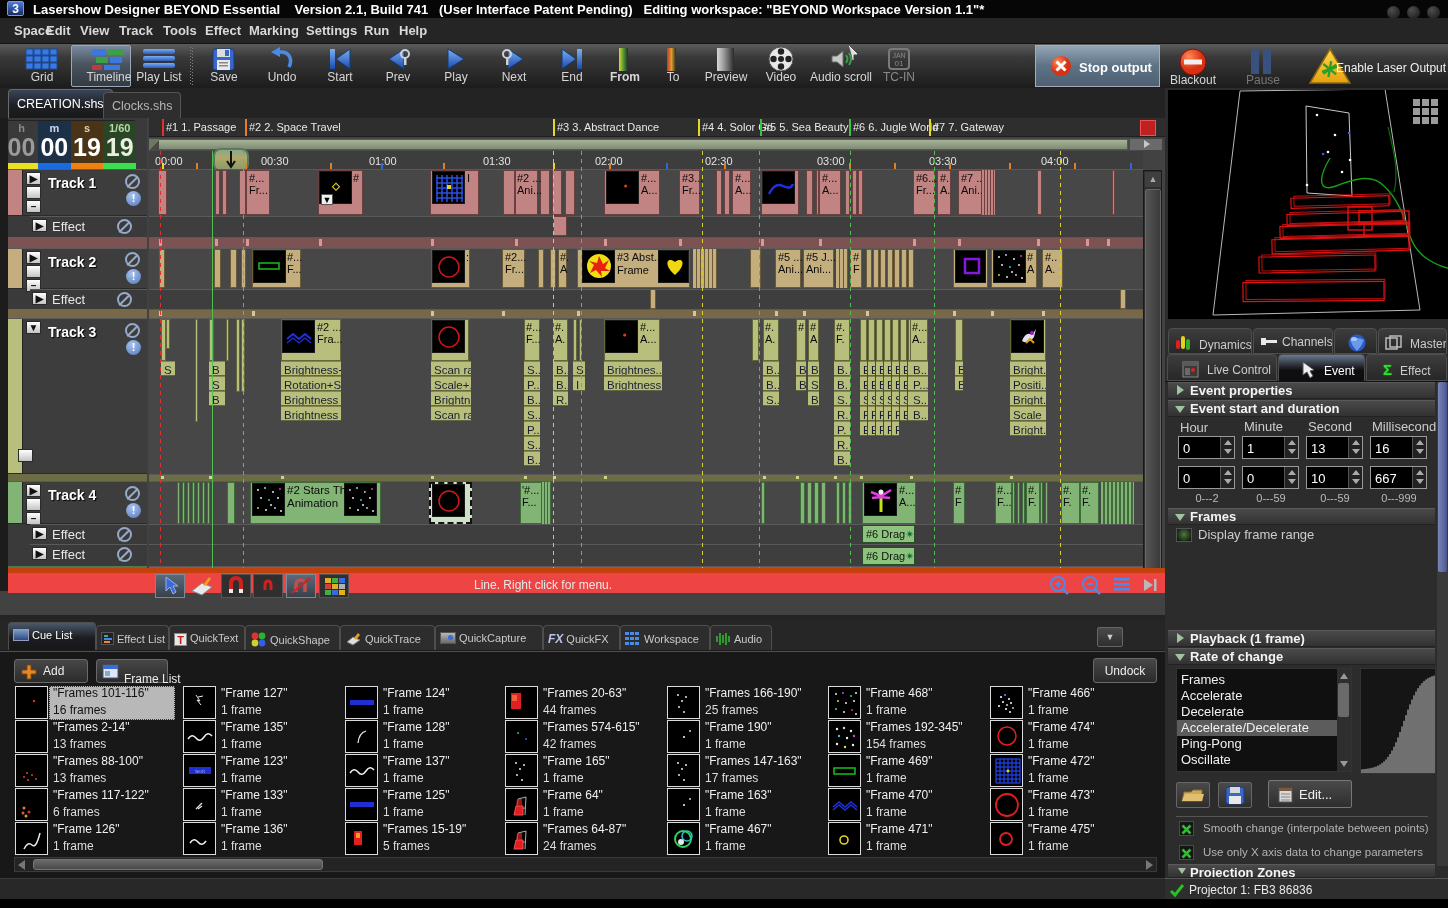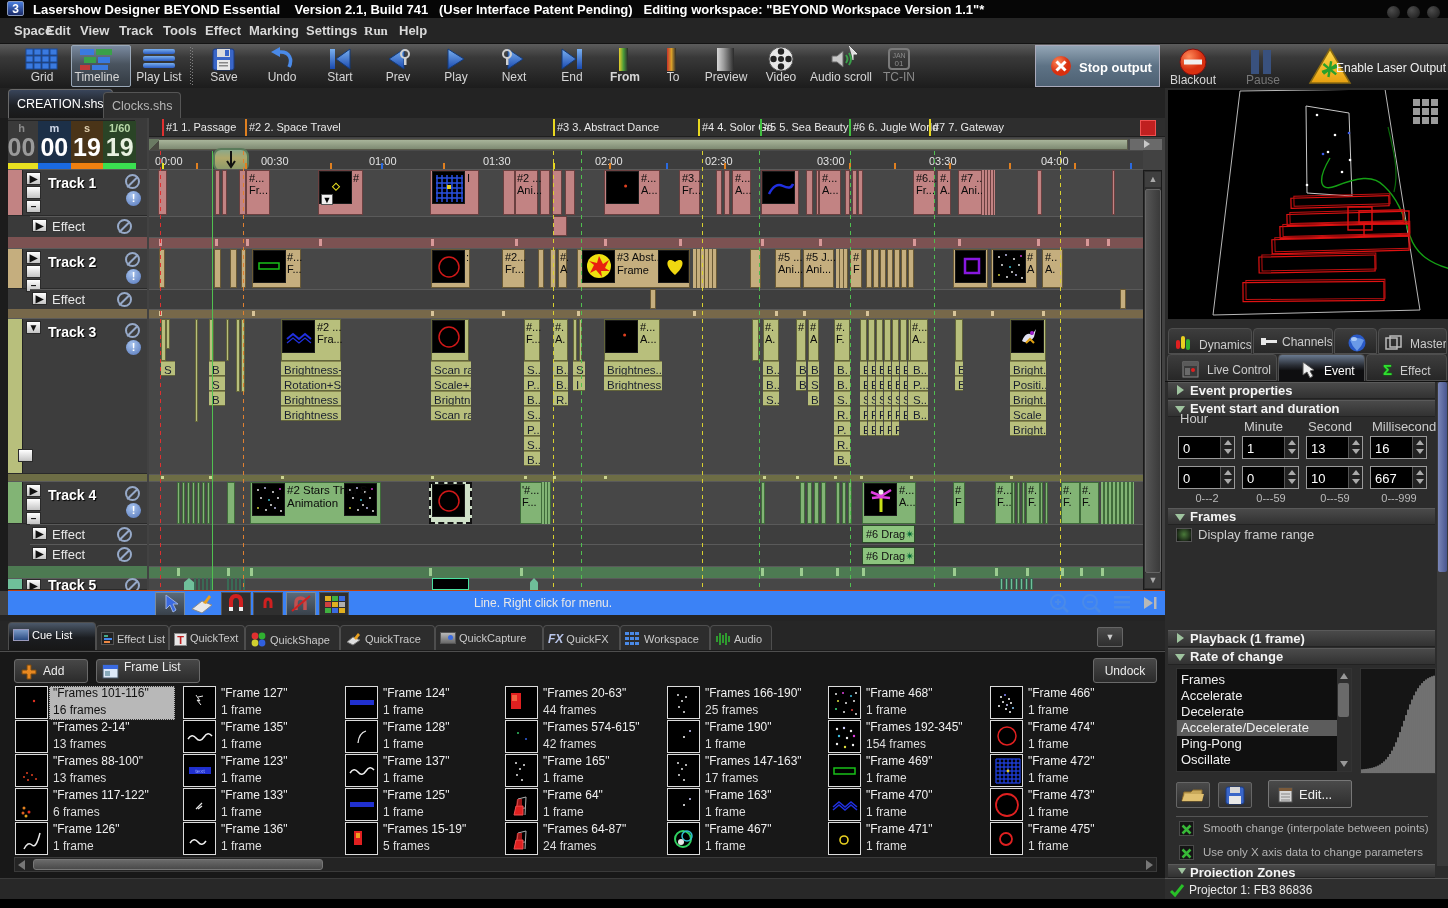--- a/index.html
+++ b/index.html
@@ -81,21 +81,21 @@
 </div>
 <div class="abs" id="menubar">
 <span class="menuitem" style="left:14px;">Space</span>
 <span class="menuitem" style="left:46px;">Edit</span>
 <span class="menuitem" style="left:80px;">View</span>
 <span class="menuitem" style="left:119px;">Track</span>
 <span class="menuitem" style="left:163px;">Tools</span>
 <span class="menuitem" style="left:205px;">Effect</span>
 <span class="menuitem" style="left:249px;">Marking</span>
 <span class="menuitem" style="left:306px;">Settings</span>
-<span class="menuitem" style="left:364px;font-family:Liberation Serif, serif;">Run</span>
+<span class="menuitem" style="left:364px;">Run</span>
 <span class="menuitem" style="left:399px;">Help</span>
 </div>
 <div class="abs" id="toolbar">
 <div class="abs" style="left:71px;top:1px;width:60px;height:42px;background:linear-gradient(#7a8aa0,#4a545f 45%,#333a42);border:1px solid #9aa8b8;border-radius:2px;"></div>
 <div class="tbtn" style="left:18px;width:48px;">
         <svg class="abs" style="left:50%;transform:translateX(-50%);top:1px" width="36" height="24">
           <g fill="#3a7ae0" stroke="#1a4a9a" stroke-width="1">
             <rect x="2" y="2" width="7" height="6"></rect>
             <rect x="10" y="2" width="7" height="6"></rect>
             <rect x="18" y="2" width="7" height="6"></rect>
@@ -105,21 +105,21 @@
             <rect x="18" y="9" width="7" height="6"></rect>
             <rect x="26" y="9" width="7" height="6"></rect>
             <rect x="2" y="16" width="7" height="6"></rect>
             <rect x="10" y="16" width="7" height="6"></rect>
             <rect x="18" y="16" width="7" height="6"></rect>
             <rect x="26" y="16" width="7" height="6"></rect>
           </g>
         </svg>
         <div class="lbl">Grid</div>
       </div>
-<div class="tbtn" style="left:68px;width:58px;">
+<div class="tbtn" style="left:80px;width:58px;">
         <svg class="abs" style="left:50%;transform:translateX(-50%);top:1px" width="36" height="24">
           <rect x="1" y="2" width="14" height="6" fill="#3a7ae0"></rect>
           <rect x="17" y="2" width="16" height="6" fill="#3aa04a"></rect>
           <rect x="5" y="10" width="12" height="6" fill="#3aa04a"></rect>
           <rect x="19" y="10" width="12" height="6" fill="#3a7ae0"></rect>
           <rect x="1" y="18" width="10" height="5" fill="#c03a3a"></rect>
           <rect x="13" y="18" width="16" height="5" fill="#3a7ae0"></rect>
         </svg>
         <div class="lbl">Timeline</div>
       </div>
@@ -1001,21 +1001,21 @@
 <div class="vline" style="left:610px;top:33px;height:439px;background:repeating-linear-gradient(#50c050 0 4px,transparent 4px 8px);"></div>
 <div class="vline" style="left:701px;top:33px;height:439px;background:repeating-linear-gradient(#50c050 0 4px,transparent 4px 8px);"></div>
 <div class="vline" style="left:785px;top:33px;height:439px;background:repeating-linear-gradient(#50c050 0 4px,transparent 4px 8px);"></div>
 <div class="vline" style="left:911px;top:33px;height:439px;background:repeating-linear-gradient(#d8d030 0 4px,transparent 4px 8px);"></div>
 </div>
 <div class="abs" style="left:1143px;top:52px;width:19px;height:420px;background:#2e2e2e;border:1px solid #1a1a1a;">
 <div class="abs" style="left:1px;top:1px;width:16px;height:15px;background:#3f3f3f;color:#aaa;font-size:9px;text-align:center;line-height:15px;">▲</div>
 <div class="abs" style="left:1px;top:18px;width:16px;height:384px;background:linear-gradient(90deg,#555,#3a3a3a);border:1px solid #666;border-radius:2px;"></div>
 <div class="abs" style="left:1px;bottom:1px;width:16px;height:15px;background:#3f3f3f;color:#aaa;font-size:9px;text-align:center;line-height:15px;">▼</div>
 </div>
-<div class="abs" style="left:8px;top:472px;width:1157px;height:25px;background:#3b82f6;border-top:1px solid #c2410c;">
+<div class="abs" style="left:8px;top:450px;width:1157px;height:25px;background:#ef4444;border-top:5px solid #c2410c;">
 <div class="tlbico press" style="left:147px;text-align:center;"><svg width="24" height="22">
             <path d="M8 2 L8 16 L12 12 L15 19 L18 17 L15 11 L20 11 Z" fill="#3a6ae0" stroke="#9ab0e0"></path>
           </svg></div>
 <div class="tlbico " style="left:179px;text-align:center;"><svg width="26" height="22">
             <path d="M3 16 L13 8 L23 12 L13 20 Z" fill="#e8e8e8" stroke="#888"></path>
             <path d="M14 10 L20 2 L22 4 L17 11 Z" fill="#e8a020"></path>
           </svg></div>
 <div class="tlbico dark" style="left:213px;text-align:center;"><svg width="24" height="22">
             <path d="M7 18 L7 9 Q7 3 12 3 Q17 3 17 9 L17 18" stroke="#d02020" stroke-width="4" fill="none"></path>
             <rect x="5" y="14" width="4" height="4" fill="#eee"></rect>
@@ -1097,21 +1097,21 @@
             <line x1="11" y1="1" x2="11" y2="13"></line>
             <line x1="14" y1="4" x2="14" y2="10"></line>
           </g>
         </svg>Audio</div>
 <div class="abs" style="left:1097px;top:6px;width:26px;height:20px;background:linear-gradient(#4a4a4a,#2e2e2e);border:1px solid #666;border-radius:2px;color:#ccc;font-size:9px;text-align:center;line-height:19px;">▼</div>
 </div>
 <div class="abs" id="cuebody">
 <div class="cuebtn" style="left:14px;top:7px;width:74px;height:24px;padding:4px 0 0 28px;"><svg class="abs" style="left:5px;top:3px;" width="18" height="18">
           <path d="M7 2 L11 2 L11 7 L16 7 L16 11 L11 11 L11 16 L7 16 L7 11 L2 11 L2 7 L7 7 Z" fill="#e88820" stroke="#7a4a10"></path>
         </svg>Add</div>
-<div class="cuebtn" style="left:96px;top:7px;width:104px;height:24px;padding:0 0 0 27px;white-space:nowrap;"><svg class="abs" style="left:5px;top:4px;" width="17" height="15">
+<div class="cuebtn" style="left:96px;top:7px;width:72px;height:24px;padding:12px 0 0 27px;white-space:nowrap;"><svg class="abs" style="left:5px;top:4px;" width="17" height="15">
           <rect x="1" y="1" width="15" height="13" fill="#dce8f8" stroke="#456"></rect>
           <rect x="1" y="1" width="15" height="4" fill="#3a6ae0"></rect>
           <rect x="3" y="7" width="5" height="5" fill="#8ab"></rect>
         </svg>Frame List</div>
 <div class="cuebtn" style="left:1093px;top:6px;width:64px;height:25px;padding:5px 0 0 0;text-align:center;">Undock</div>
 <div class="cell" style="left:15px;top:34px;">
 <div class="abs" style="left:34px;top:0;width:126px;height:34px;background:#b8b8b8;border:1px dotted #333;"></div>
 <div class="cthumb"><svg width="100%" height="100%">
             <circle cx="18" cy="14" r="1.2" fill="#e03020"></circle>
           </svg></div>
@@ -1505,21 +1505,21 @@
           <path d="M2 1 L2 14 L6 11 L9 17 L12 15 L9 10 L13 9 Z" fill="#f0f0f0" stroke="#555"></path>
         </svg>Event</div>
 <div class="rtab" style="left:201px;top:266px;width:81px;height:27px;padding:6px 0 0 16px;"><span style="color:#30e030;font-weight:bold;font-size:15px;margin-right:8px;text-shadow:0 0 2px #0a0;">Σ</span>Effect</div>
 <div class="abs" style="left:0;top:293px;width:283px;height:485px;background:#2c2c2c;border-top:1px solid #111;"></div>
 <div class="abs" style="left:272px;top:294px;width:11px;height:484px;background:#3a3a3a;"></div>
 <div class="abs" style="left:273px;top:294px;width:9px;height:190px;background:linear-gradient(90deg,#7a86b8,#4a5690);border-radius:2px;"></div>
 <div class="phdr" style="top:294px;">Event properties</div>
 <div class="arr" style="left:12px;top:297px;border-left:7px solid #9fc49f;border-top:5px solid transparent;border-bottom:5px solid transparent;"></div>
 <div class="phdr" style="top:312px;">Event start and duration</div>
 <div class="arr" style="left:10px;top:318px;border-top:7px solid #9fc49f;border-left:5px solid transparent;border-right:5px solid transparent;"></div>
-<div class="slbl" style="left:15px;top:323px;">Hour</div>
+<div class="slbl" style="left:15px;top:332px;">Hour</div>
 <div class="slbl" style="left:79px;top:331px;">Minute</div>
 <div class="slbl" style="left:143px;top:331px;">Second</div>
 <div class="slbl" style="left:207px;top:331px;">Millisecond</div>
 <div class="spin" style="left:13px;top:348px;">
         <span class="v">0</span>
         <span class="ud">
           <i class="udt" style="top:3px;border-bottom:5px solid #aaa;"></i>
           <i class="udt" style="top:12px;border-top:5px solid #aaa;"></i>
         </span>
       </div>

